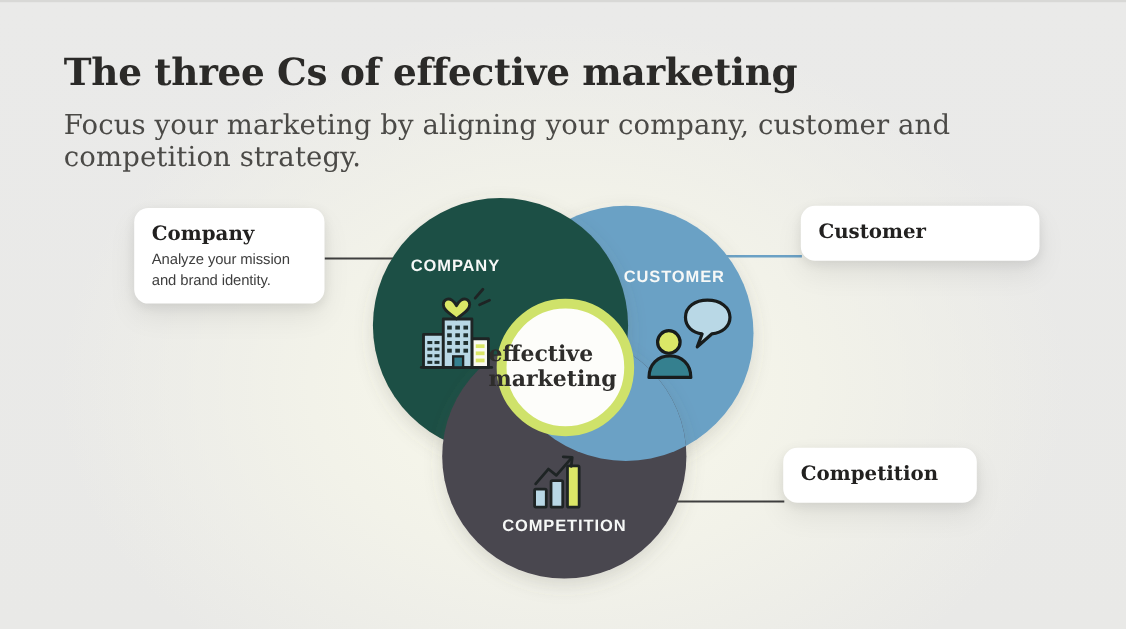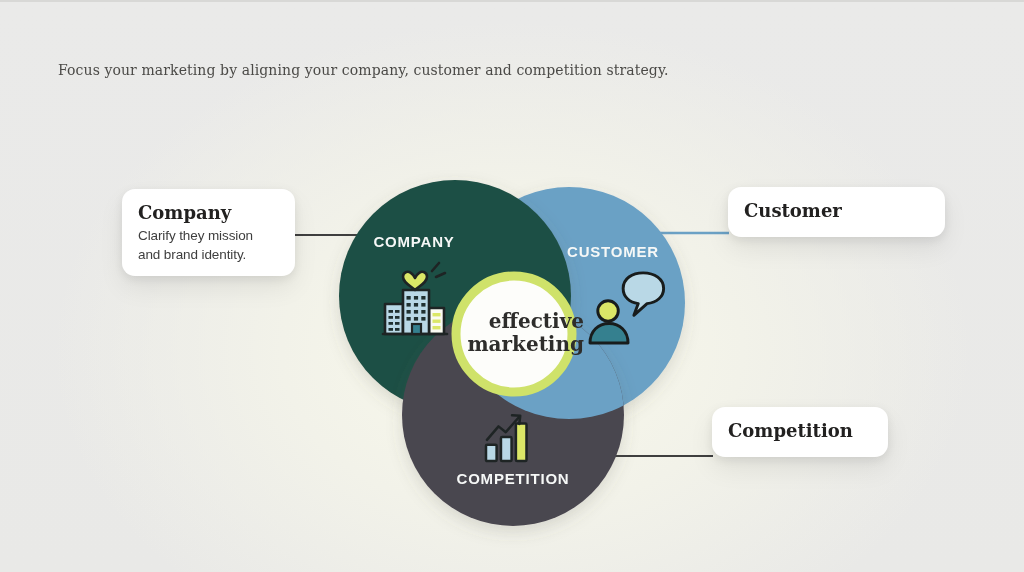--- a/index.html
+++ b/index.html
@@ -11,29 +11,29 @@
       linear-gradient(#eaeae9,#e9e9e7);
   }
   .top-strip{position:absolute;left:0;top:0;width:100%;height:2px;background:#d8d8d6;}
   .header{position:absolute;left:58px;top:48px;width:880px;}
   .title{
     font-family:"DejaVu Serif","Liberation Serif",serif;
     font-weight:700;font-size:34px;line-height:1.1;color:#2b2a28;letter-spacing:-0.3px;margin:0;
   }
   .subtitle{
     font-family:"DejaVu Serif","Liberation Serif",serif;
-    font-size:14px;color:#4b4a47;margin-top:14px;letter-spacing:0.1px;
+    font-size:25px;color:#4b4a47;margin-top:14px;letter-spacing:0.1px;
   }
   .venn-svg{position:absolute;left:0;top:0;}
   .circle-label{
     position:absolute;text-align:center;color:#f6f8f7;font-weight:700;
     font-size:15px;letter-spacing:0.8px;
   }
   .center-label{
-    position:absolute;left:444px;top:310px;width:140px;text-align:right;
+    position:absolute;left:444px;top:310px;width:140px;text-align:left;
     font-family:"DejaVu Serif","Liberation Serif",serif;font-weight:700;
     font-size:20px;line-height:1.15;color:#2e2d2b;white-space:pre-line;
   }
   .icon{position:absolute;}
   .card{
     position:absolute;background:#ffffff;border-radius:13px;
     box-shadow:0 3px 10px rgba(0,0,0,.08),0 12px 26px rgba(0,0,0,.07);
     padding:13px 16px 12px 16px;box-sizing:border-box;
   }
   .card-title{
@@ -53,20 +53,21 @@
   .icon-customer{left:588px;top:268px;}
   .icon-competition{left:484px;top:410px;}
 </style>
 </head>
 <body>
 
 <div class="stage">
   <div class="top-strip"></div>
 
   <div class="header">
+    <h1 class="title">The three Cs of effective marketing</h1>
     <div class="subtitle">Focus your marketing by aligning your company, customer and competition strategy.</div>
   </div>
 
   <svg class="venn-svg" width="1024" height="572" viewBox="0 0 1024 572">
     <defs>
       <clipPath id="clip-competition">
           <circle cx="513" cy="415" r="111"></circle>
         </clipPath>
       <filter id="soft" x="-20%" y="-20%" width="140%" height="150%">
         <feDropShadow dx="0" dy="6" stdDeviation="8" flood-color="#5a5a50" flood-opacity="0.18"></feDropShadow>
@@ -147,21 +148,21 @@
       <rect x="2" y="36" width="11" height="17" rx="1.2" fill="#b9d8e6"></rect>
       <rect x="17.5" y="28" width="11" height="25" rx="1.2" fill="#b9d8e6"></rect>
       <rect x="33" y="14" width="11" height="39" rx="1.2" fill="#dbe767"></rect>
       <path d="M3 31 L15 17 L22.5 23 L36.5 7" fill="none"></path>
       <path d="M29 5.5 L37.5 6 L36.5 14.5" fill="none"></path>
     </g>
   </svg>
 
   <div class="card card-company">
     <div class="card-title">Company</div>
-    <div class="card-body">Clarify they mission
+    <div class="card-body">Analyze your mission
 and brand identity.</div>
   </div>
 
   <div class="card card-customer">
     <div class="card-title">Customer</div>
   </div>
 
   <div class="card card-competition">
     <div class="card-title">Competition</div>
   </div>

